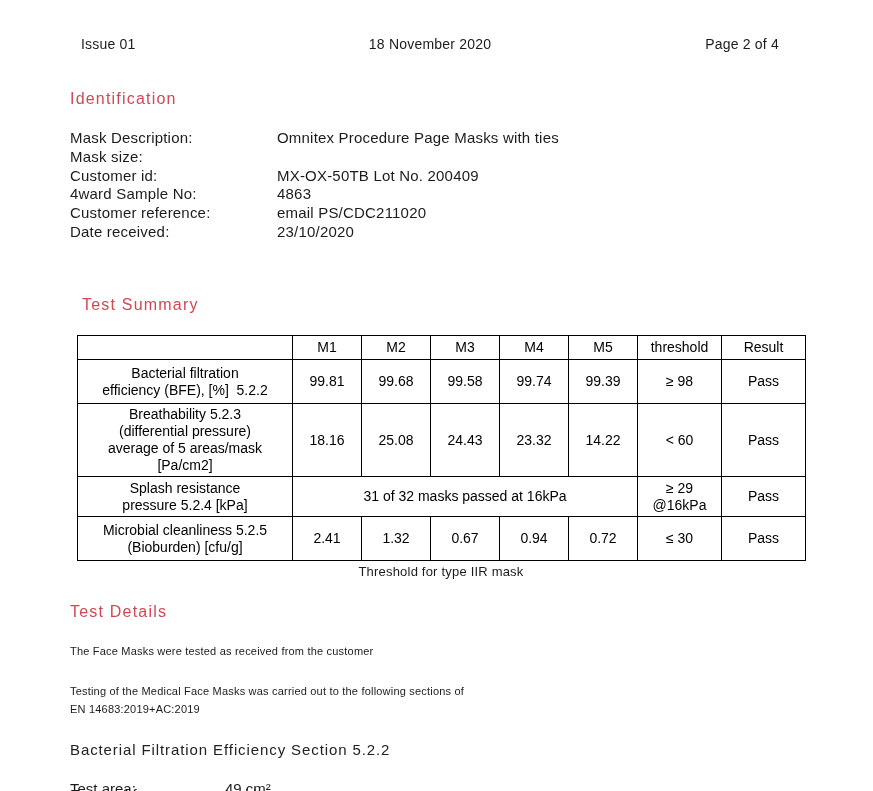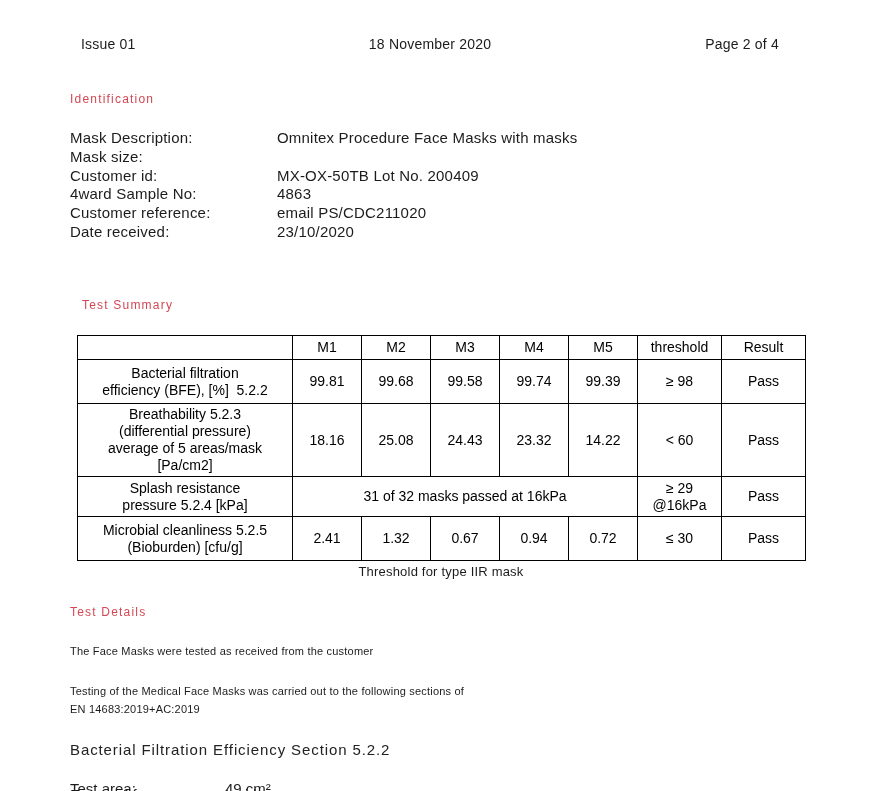--- a/index.html
+++ b/index.html
@@ -22,21 +22,21 @@
     align-items: baseline;
     font-size: 14px;
     letter-spacing: 0.2px;
     color: #1c1c1c;
   }
   .doc-header .center { position: absolute; left: 0; right: 0; text-align: center; }
   .doc-header .left, .doc-header .right { position: relative; z-index: 1; background: transparent; }
 
   
   .section-heading {
-    font-size: 12px;
+    font-size: 16px;
     line-height: 18px;
     letter-spacing: 1.2px;
     color: #d24753;
     font-weight: 400;
     margin: 0;
   }
 
   
   #identification { position: absolute; top: 90px; left: 70px; right: 60px; }
   .kv-list { margin-top: 21px; }
@@ -108,21 +108,21 @@
     <span class="center">18 November 2020</span>
     <span class="left">Issue 01</span>
     <span class="right">Page 2 of 4</span>
   </div>
 
   <section id="identification">
     <h2 class="section-heading">Identification</h2>
     <div class="kv-list">
       <div class="kv-row">
         <span class="kv-label">Mask Description:</span>
-        <span class="kv-value">Omnitex Procedure Face Masks with masks</span>
+        <span class="kv-value">Omnitex Procedure Page Masks with ties</span>
       </div>
       <div class="kv-row">
         <span class="kv-label">Mask size:</span>
       </div>
       <div class="kv-row">
         <span class="kv-label">Customer id:</span>
         <span class="kv-value">MX-OX-50TB Lot No. 200409</span>
       </div>
       <div class="kv-row">
         <span class="kv-label">4ward Sample No:</span>

